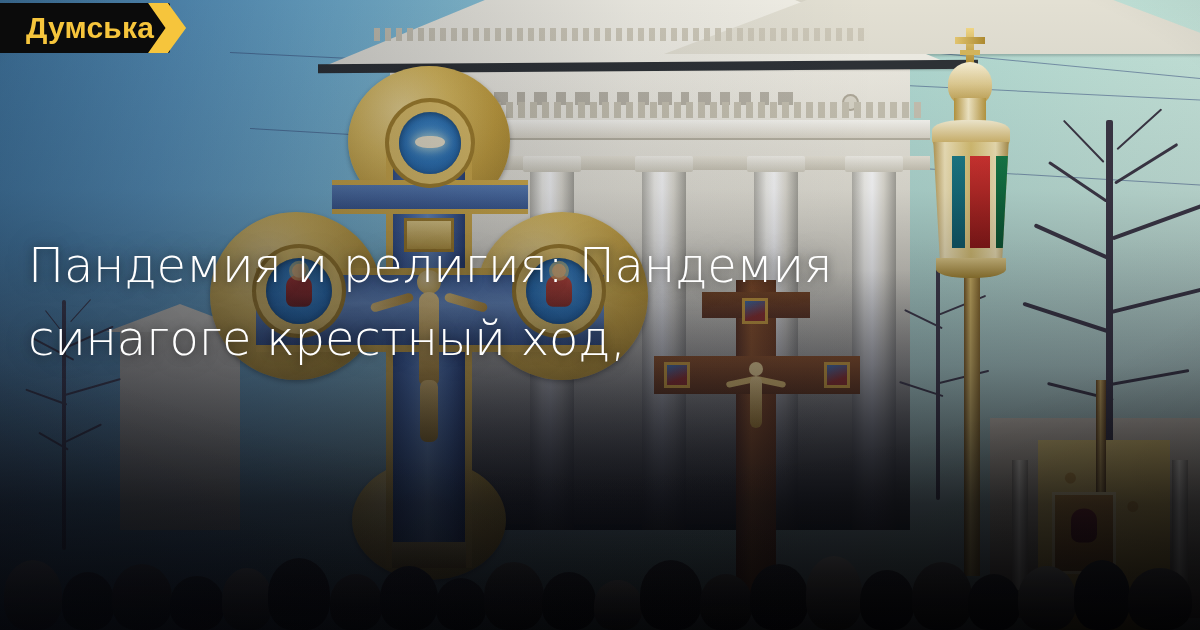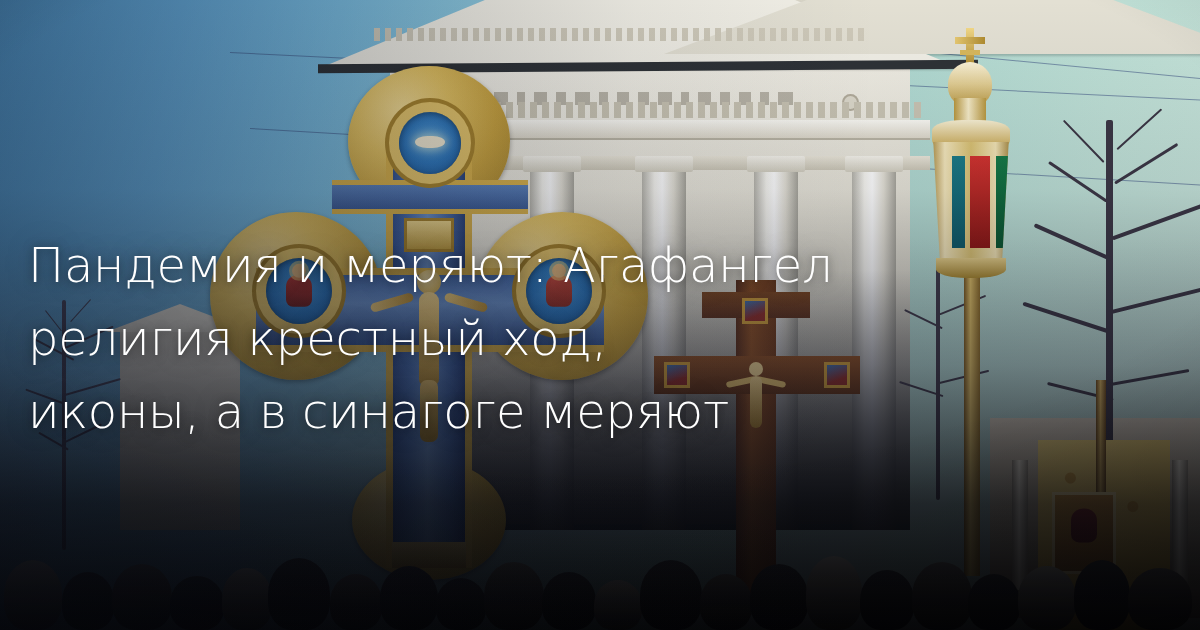--- a/index.html
+++ b/index.html
@@ -599,20 +599,25 @@
       <div class="head light" style="left:1018px; width:58px; height:64px;"></div>
       <div class="head" style="left:1074px; width:56px; height:70px;"></div>
       <div class="head mid" style="left:1128px; width:64px; height:62px;"></div>
     </div>
 
     <div class="tone"></div>
     <div class="tone-left"></div>
     <div class="vign"></div>
   </div>
 
+  <div class="logo">
+    <div class="logo-plate">
+      <span class="logo-text">Думська</span>
+    </div>
+    <div class="logo-arrow"></div>
+  </div>
 
   <div class="headline">
-    <span class="ln">Пандемия и меряют: Агафангел</span>
-    <span class="ln">религия крестный ход,</span>
-    <span class="ln">иконы, а в синагоге меряют</span>
+    <span class="ln">Пандемия и религия: Пандемия</span>
+    <span class="ln">синагоге крестный ход,</span>
   </div>
 
 </div>
 
 </body></html>

